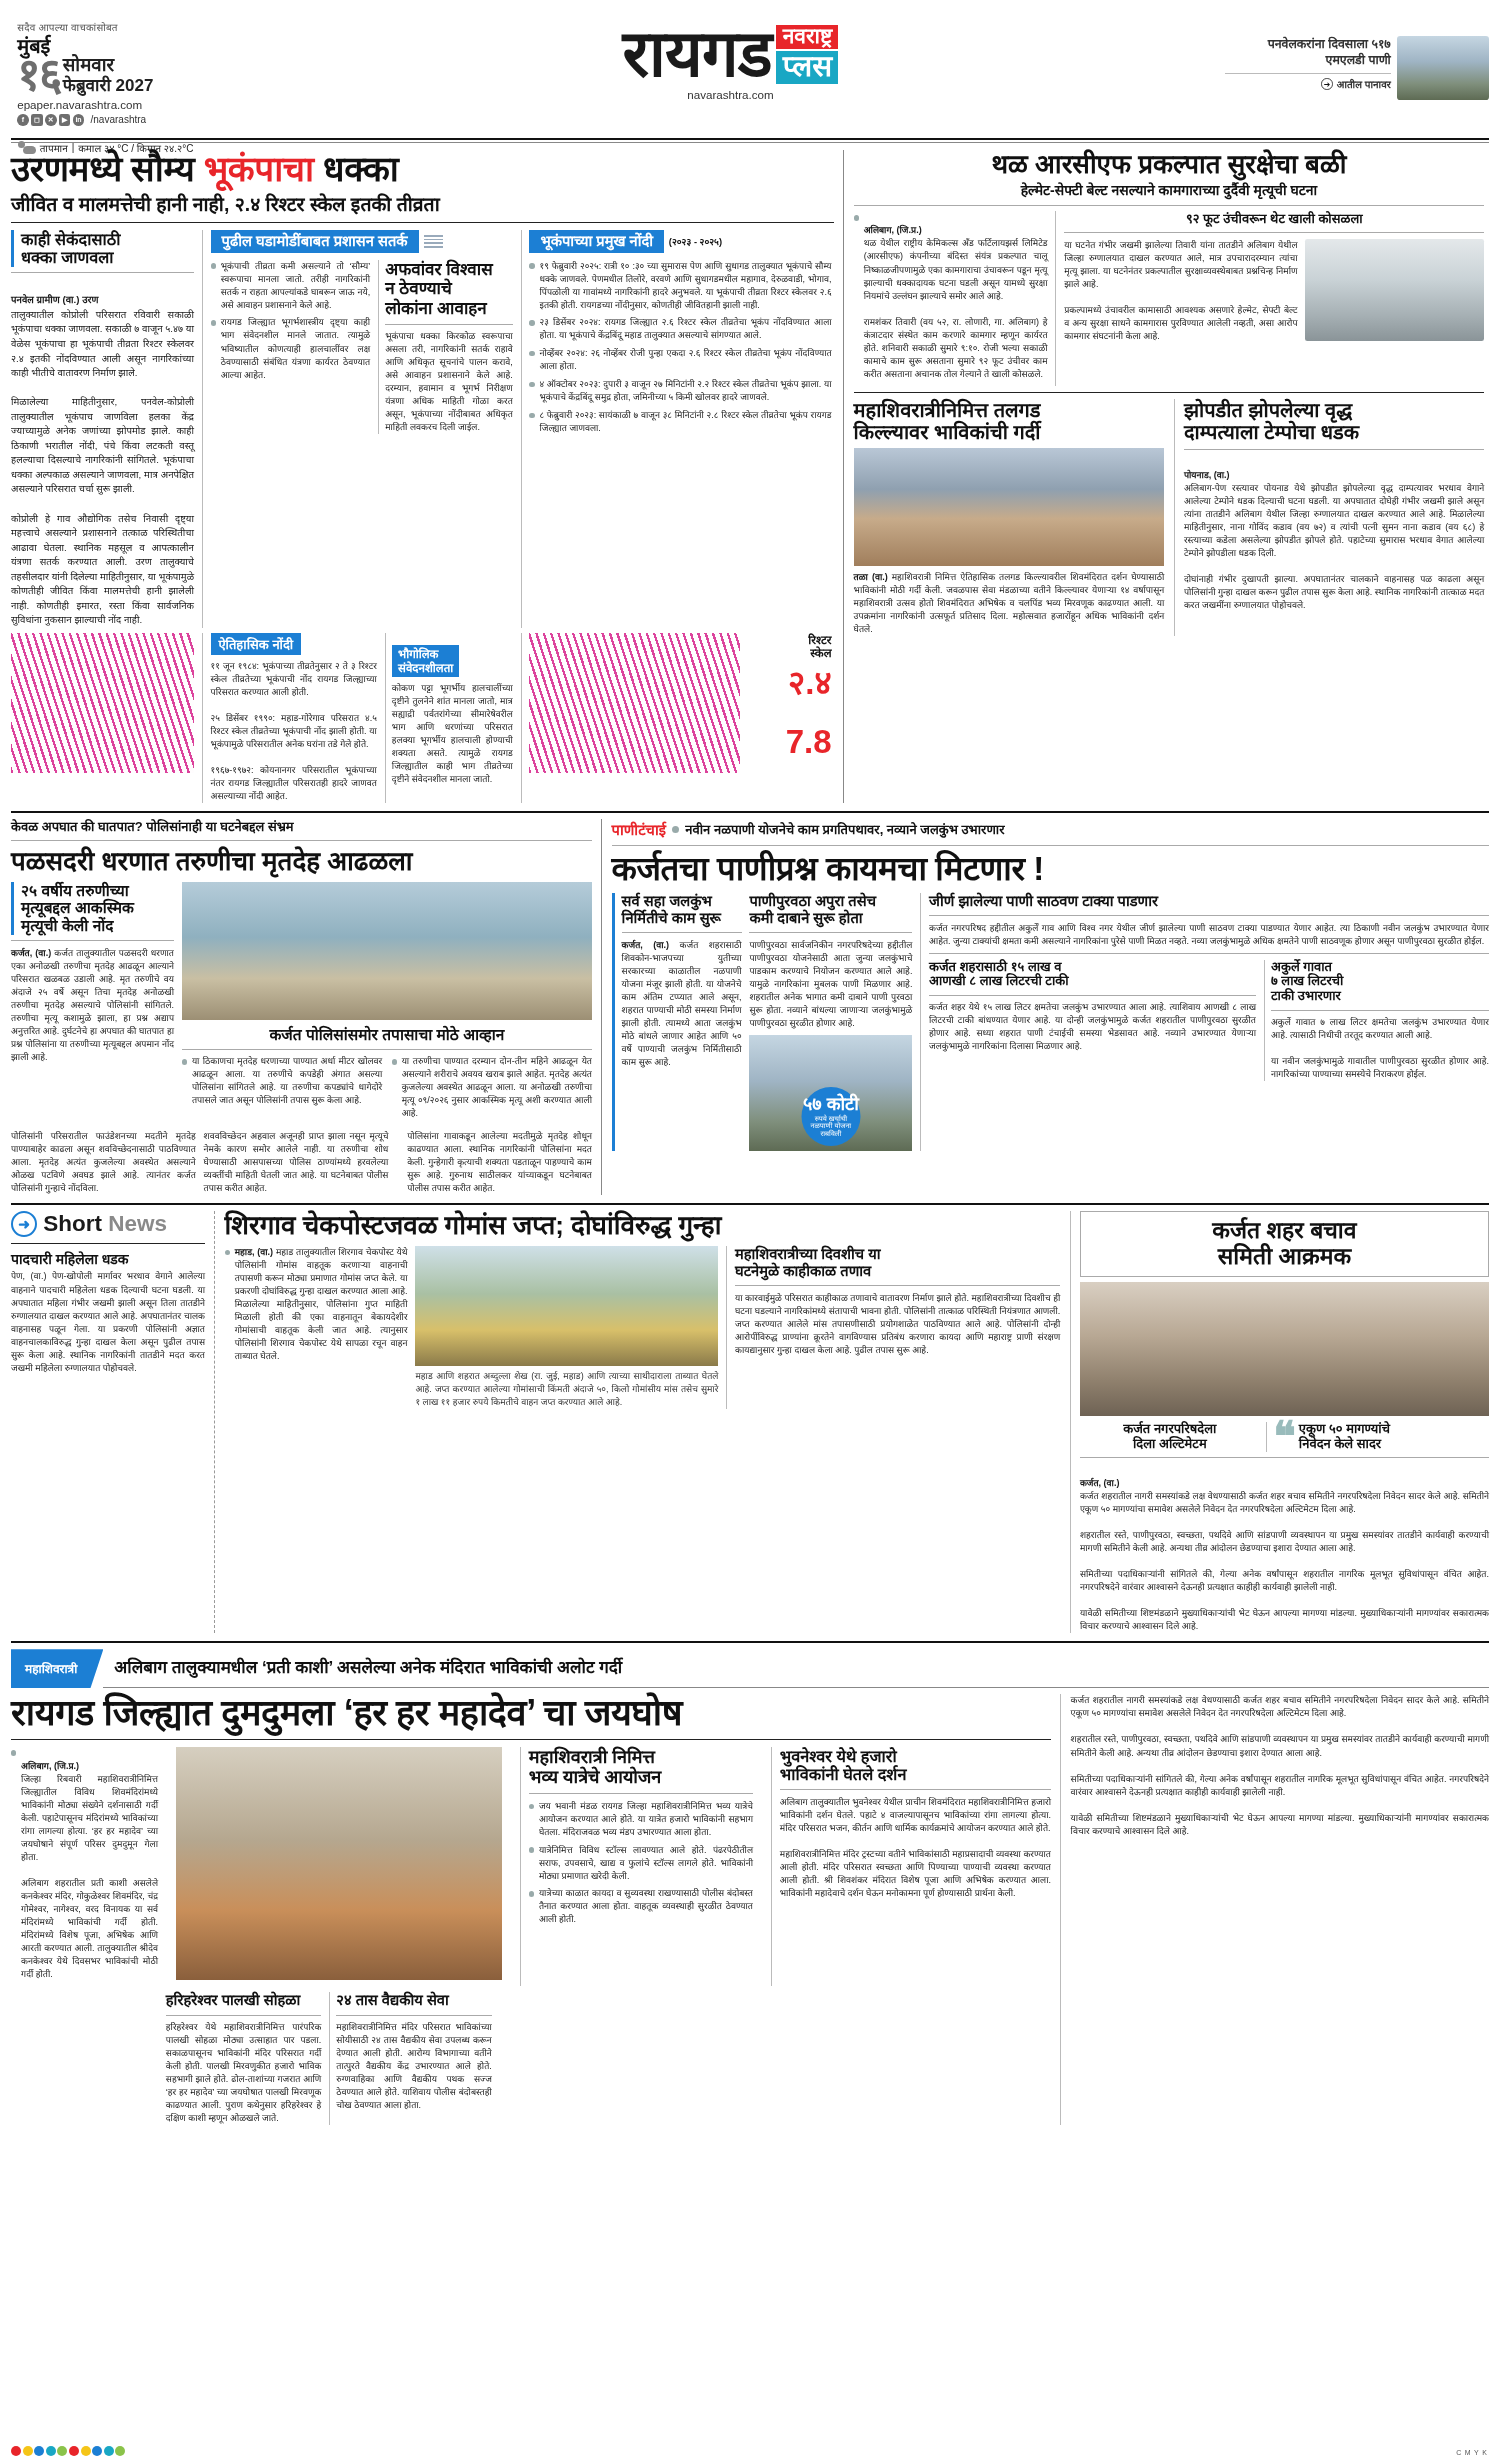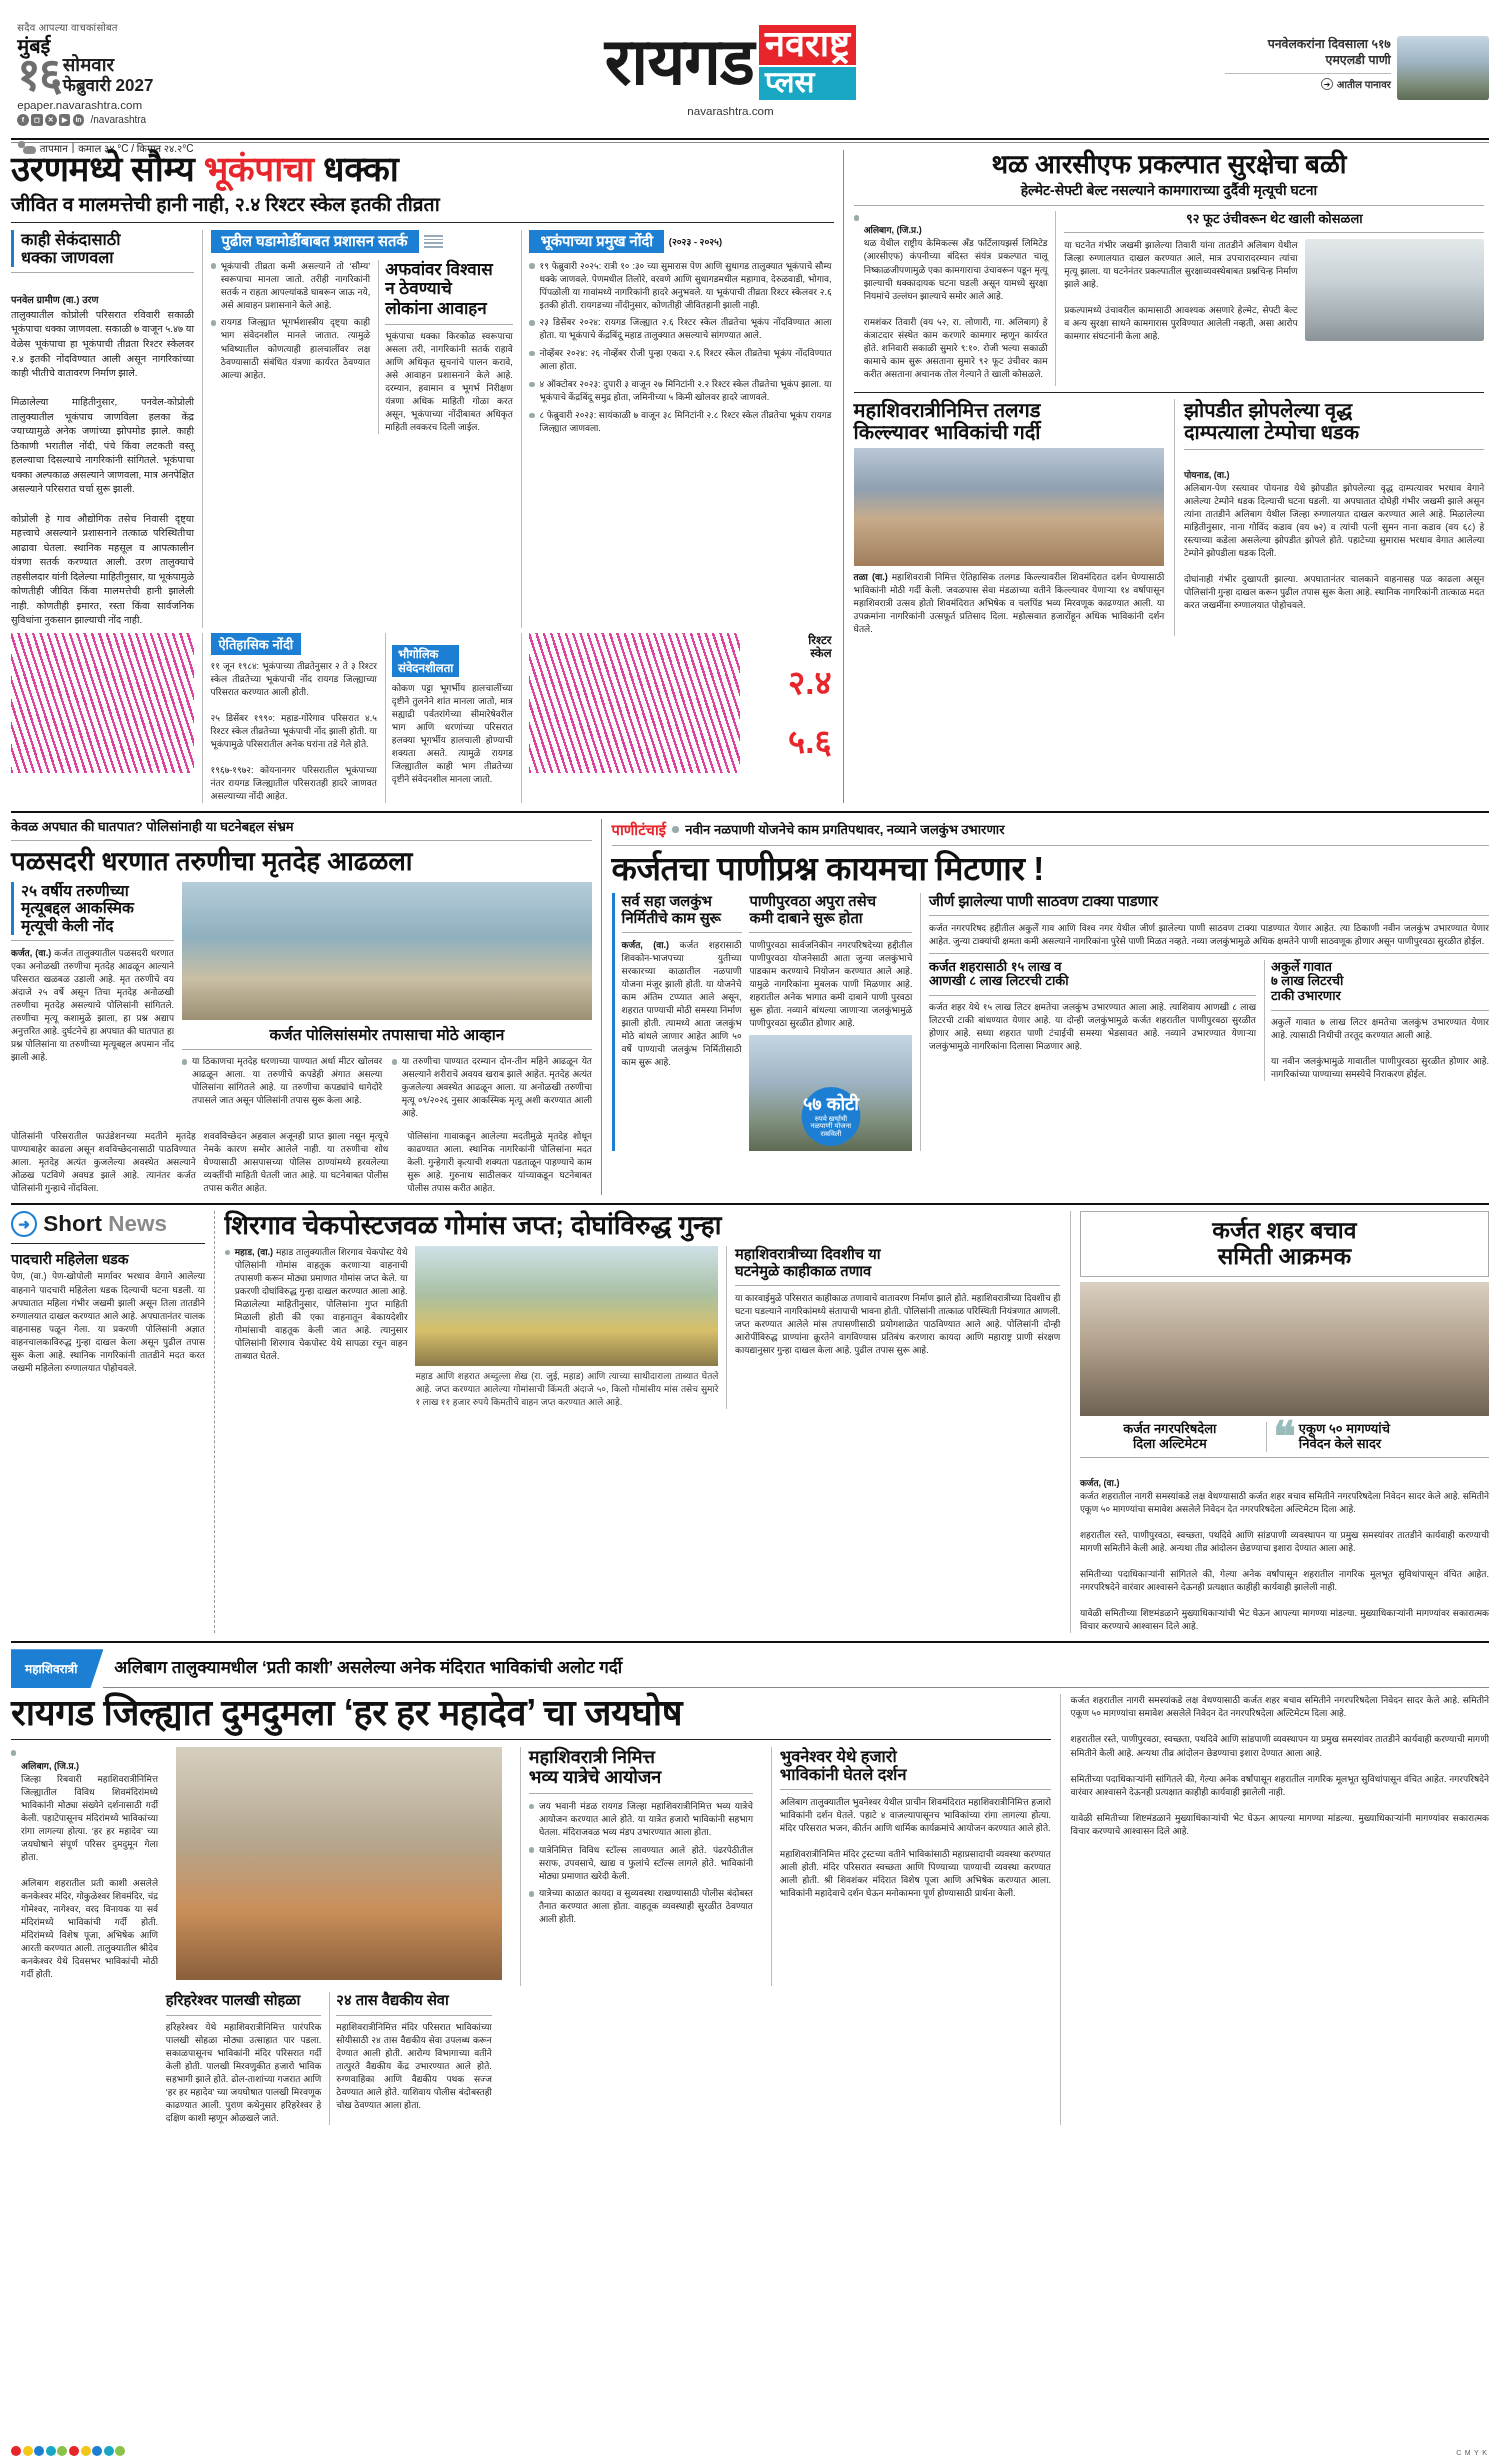--- a/index.html
+++ b/index.html
@@ -30,21 +30,21 @@
   .sico.sq { border-radius:2.3px; }
   .shandle { font-size:10px; color:#333; margin-left:3.9px; }
   .weather { display:flex; align-items:center; gap:3.9px; margin-top:15px; font-size:10px; color:#222; }
   .wicon { width:18.6px; height:12.4px; position:relative; }
   .wicon .cloud { position:absolute; right:0; bottom:0; width:13px; height:7.8px; background:#8a8a8a; border-radius:4.7px 4.7px 3.9px 3.9px; }
   .wicon .sun { position:absolute; left:0.8px; top:0px; width:7px; height:7px; background:#8a8a8a; border-radius:50%; }
 
   .logowrap { flex:1; display:flex; align-items:center; justify-content:center; position:relative; padding-top:4.7px;}
   .logo-main { font-size:65px; font-weight:bold; color:#1a1a1a; letter-spacing:-0.8px; line-height:.9; }
   .logo-side { margin-left:4.7px; }
-  .logo-nav { background:#e8252a; color:#fff; font-size:36px; font-weight:bold; padding:0 6.2px 2.3px; line-height:1.05; }
+  .logo-nav { background:#e8252a; color:#fff; font-size:21px; font-weight:bold; padding:0 6.2px 2.3px; line-height:1.05; }
   .logo-plus { background:#19a7c4; color:#fff; font-size:29.5px; font-weight:bold; padding:0 6.2px 2.3px; line-height:1.05; margin-top:1.6px;}
   .weburl { position:absolute; left:50%; transform:translateX(-50%); bottom:-17px; font-size:11.6px; color:#333; }
 
   .topright { width:264px; display:flex; align-items:flex-start; gap:6.2px; padding-top:15.5px;}
   .tr-text { flex:1; text-align:right; font-size:12.4px; font-weight:bold; color:#333; line-height:1.32; }
   .tr-img { width:92px; height:64px; border-radius:3.1px;
             background:linear-gradient(#cfe4e6 0%,#bcd6d8 45%,#8e9e93 70%,#5d6b5c 100%); }
   .tr-rule { border-top:1.2px solid #bbb; margin-top:4.7px; padding-top:3.1px; display:flex; align-items:center; justify-content:flex-end; gap:3.9px;}
   .tr-arrow { width:11.6px; height:11.6px; border-radius:50%; border:1.2px solid #444; font-size:7.8px;
               display:flex; align-items:center; justify-content:center;}
@@ -287,21 +287,21 @@
               <div class="body-txt sm" style="margin-top:4.7px;">कोकण पट्टा भूगर्भीय हालचालींच्या दृष्टीने तुलनेने शांत मानला जातो, मात्र सह्याद्री पर्वतरांगेच्या सीमारेषेवरील भाग आणि धरणांच्या परिसरात हलक्या भूगर्भीय हालचाली होण्याची शक्यता असते. त्यामुळे रायगड जिल्ह्यातील काही भाग तीव्रतेच्या दृष्टीने संवेदनशील मानला जातो.</div>
             </div>
           </div>
         </div>
         <div style="width:311px; border-left:0.8px solid #bbb; padding-left:7.8px; display:flex; gap:6.2px;">
           <div class="imgph ph-seismo" style="flex:1; height:140px;"></div>
           <div style="width:85px; text-align:right;">
             <div style="font-size:11.6px; font-weight:bold; white-space:pre-line; line-height:1.15;">रिश्टर
 स्केल</div>
             <div class="red" style="font-size:33px; font-weight:bold; line-height:1.1; margin-top:6.2px;">२.४</div>
-            <div class="red" style="font-size:33px; font-weight:bold; line-height:1.1; margin-top:22px;">५.६</div>
+            <div class="red" style="font-size:33px; font-weight:bold; line-height:1.1; margin-top:22px;">7.8</div>
           </div>
         </div>
       </div>
     </div>
 
     <div style="width:641px; border-left:1.2px solid #888; padding-left:9.3px;">
       <div class="hl-lg" style="text-align:center;">थळ आरसीएफ प्रकल्पात सुरक्षेचा बळी</div>
       <div class="sub-md" style="text-align:center; margin-top:3.1px;">हेल्मेट-सेफ्टी बेल्ट नसल्याने कामगाराच्या दुर्दैवी मृत्यूची घटना</div>
       <div class="sep-h"></div>
 

